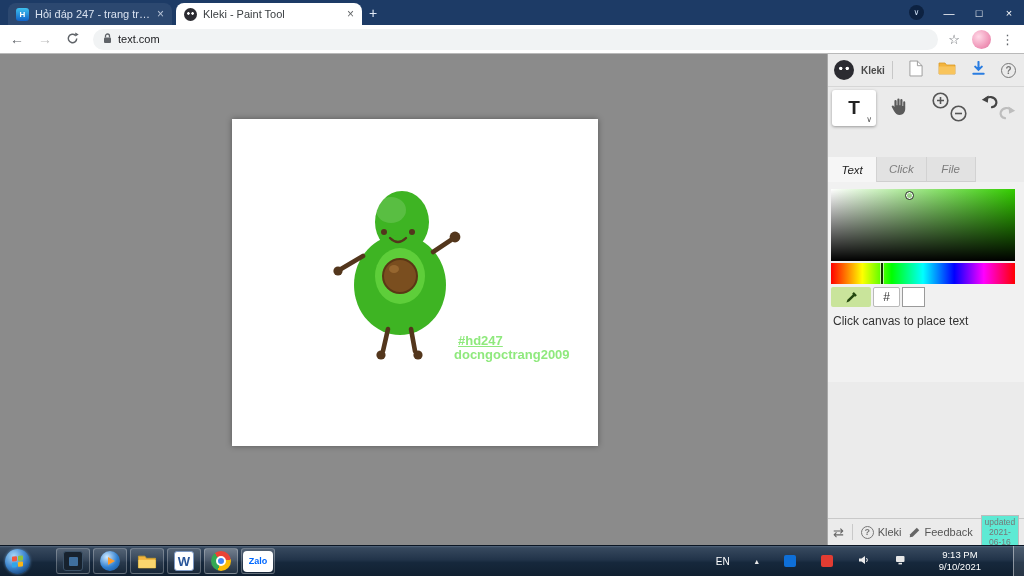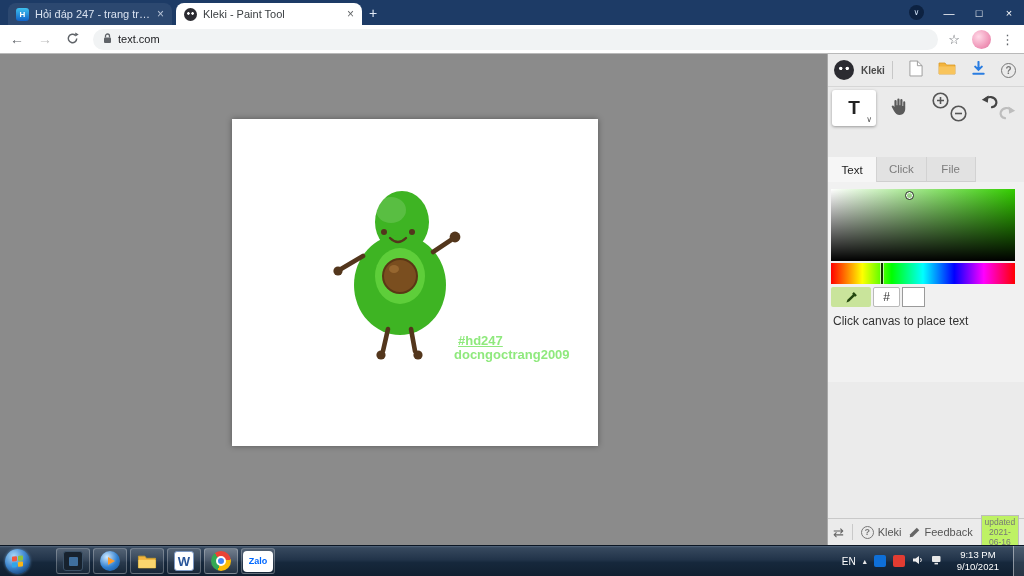--- a/index.html
+++ b/index.html
@@ -80,21 +80,21 @@
   .layerthumb{width:20px;height:20px;background:#fff;border:1px solid #bdbdbd;border-radius:2px;
     display:flex;align-items:center;justify-content:center;box-sizing:border-box;}
   .layername{font-size:11px;color:#555;}
   .opacity{margin-left:auto;text-align:right;line-height:1.1;}
   .opacity .lab{font-size:8px;color:#787878;display:block;}
   .opacity .val{font-size:10px;color:#4c4c4c;display:block;}
 
   .p-tabs{position:absolute;top:103px;left:0;right:0;height:25px;display:flex;}
   .ptab{flex:1;display:flex;align-items:center;justify-content:center;font-size:11.5px;
     color:#7d7d7d;background:#e2e2e2;border-right:1px solid #d2d2d2;border-bottom:1px solid #cfcfcf;
-    box-sizing:border-box;}
+    box-sizing:border-box;font-style:italic;}
   .ptab.active{background:#f6f6f6;color:#222;border-bottom:none;}
   .ptab:last-child{border-right:none;margin-top:44px;}
 
   .p-tabcontent{position:absolute;top:128px;left:0;right:0;height:200px;background:#f1f1f1;}
   .sv-picker{position:absolute;left:3px;right:9px;top:7px;height:72px;
     background:linear-gradient(to bottom,rgba(0,0,0,0),#000),linear-gradient(to right,#fff,#33cc00);}
   .sv-cursor{position:absolute;left:40%;top:2px;width:9px;height:9px;border-radius:50%;
     border:1.5px solid #333;box-shadow:0 0 0 1px #fff inset;box-sizing:border-box;}
   .hue-bar{position:absolute;left:3px;right:9px;top:81px;height:21px;
     background:linear-gradient(to right,#f00 0%,#ff0 17%,#0f0 33%,#0ff 50%,#00f 67%,#f0f 83%,#f00 100%);}
@@ -108,21 +108,21 @@
   .curcolor{width:23px;height:20px;background:#ffffff;border:1px solid #9a9a9a;box-sizing:border-box;}
   .hint{position:absolute;left:5px;top:132px;font-size:12px;color:#333;}
 
   .p-footer{position:absolute;bottom:0;left:0;right:0;height:27px;border-top:1px solid #c9c9c9;
     display:flex;align-items:center;padding:0 5px;gap:8px;box-sizing:border-box;font-size:11px;color:#555;}
   .swap{font-size:13px;color:#666;}
   .f-div{width:1px;height:16px;background:#c9c9c9;}
   .f-item{display:flex;align-items:center;gap:4px;}
   .helpcircle.small{width:13px;height:13px;font-size:9px;border-width:1.3px;}
   .updated{margin-left:auto;border:1px solid #bdbdbd;padding:1px 2px;text-align:center;
-    font-size:8.5px;color:#777;line-height:1.2;background:#bef264;}
+    font-size:8.5px;color:#777;line-height:1.2;background:#5eead4;}
 
   
   .taskbar{position:absolute;bottom:0;left:0;right:0;height:31px;
     background:linear-gradient(#55687e 0%,#2e405522 6%,rgba(28,42,58,.0) 7%),
                linear-gradient(#3a4c61,#22344a 45%,#16283c 55%,#101f30);
     border-top:1px solid #0b1624;display:flex;align-items:center;box-sizing:border-box;}
   .orb{width:25px;height:25px;border-radius:50%;margin:0 10px 0 5px;position:relative;flex:none;
     background:radial-gradient(circle at 35% 28%,#a8d8f8,#3e86cf 48%,#123f74 85%);
     box-shadow:0 0 3px rgba(120,190,255,.6);display:flex;align-items:center;justify-content:center;}
   .orb-flag{display:grid;grid-template-columns:5px 5px;grid-template-rows:5px 5px;gap:1px;transform:skewY(-6deg);}
@@ -142,21 +142,21 @@
     border-bottom:4.5px solid transparent;margin-left:2px;}
   .wordicon{width:20px;height:20px;background:#fff;border-radius:3px;border:1px solid #7d99c4;
     color:#2b579a;font-weight:bold;font-size:13px;display:flex;align-items:center;justify-content:center;
     box-sizing:border-box;}
   .chrome{width:20px;height:20px;border-radius:50%;position:relative;
     background:conic-gradient(from -40deg,#ea4335 0 120deg,#fbbc05 0 240deg,#34a853 0 360deg);}
   .chrome::after{content:"";position:absolute;inset:5px;background:#4285f4;border:2px solid #fff;
     border-radius:50%;box-sizing:border-box;}
   .zalopill{width:30px;height:21px;background:#fff;border-radius:4px;color:#0068ff;font-weight:bold;
     font-size:9px;display:flex;align-items:center;justify-content:center;}
-  .tray{margin-left:auto;display:flex;align-items:center;gap:7px;height:100%;justify-content:flex-end;}
+  .tray{margin-left:auto;display:flex;align-items:center;gap:25px;height:100%;justify-content:flex-end;}
   .tray-lang{color:#fff;font-size:10px;}
   .tray-caret{color:#e8e8e8;font-size:8px;}
   .tray-red{width:12px;height:12px;border-radius:2px;background:#e23c32;}
   .tray-blue{width:12px;height:12px;border-radius:2px;background:#0e6fd8;}
   .clock{color:#fff;font-size:9.5px;text-align:center;line-height:1.25;padding:0 7px;}
   .showdesk{width:10px;height:100%;border-left:1px solid rgba(255,255,255,.45);
     background:rgba(255,255,255,.1);flex:none;}
 </style>
 </head>
 <body>

